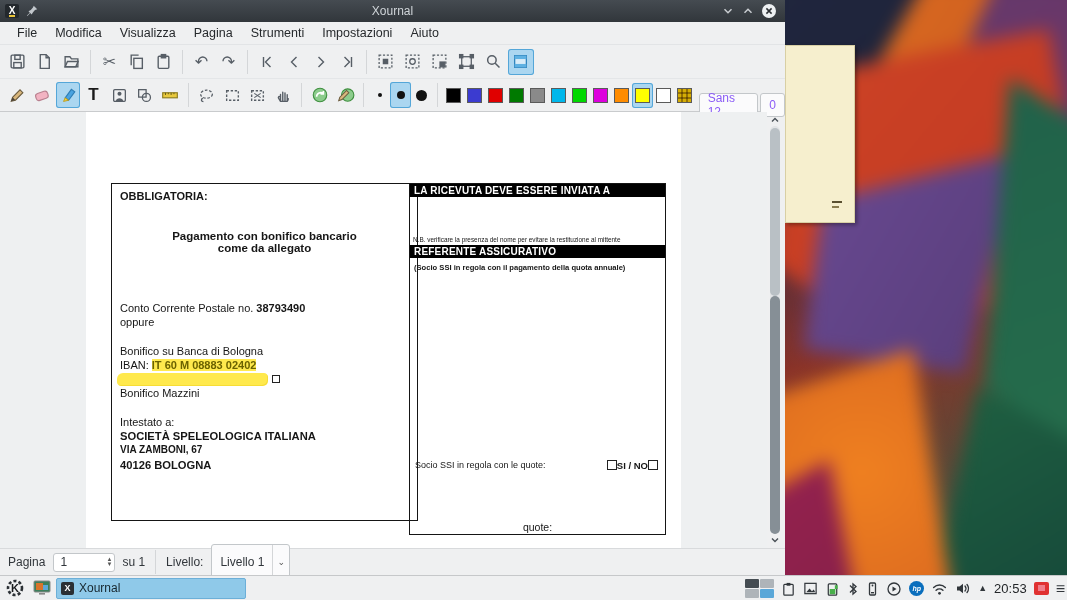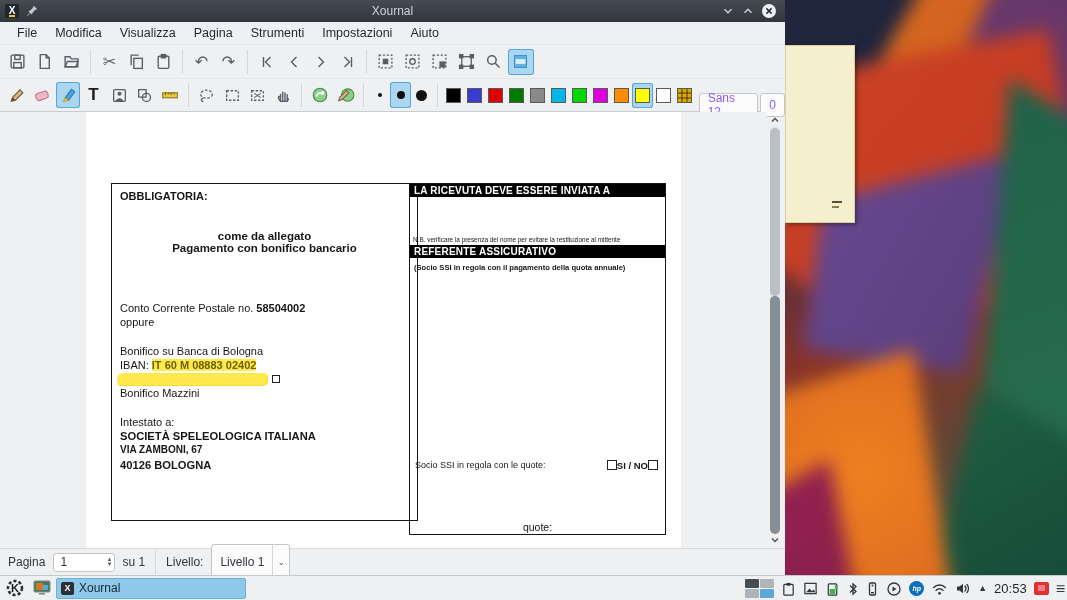--- a/index.html
+++ b/index.html
@@ -395,25 +395,25 @@
     <div class="chip-btn">Sans 12</div>
     <div class="chip-btn" style="margin-left:2px">0</div>
   </div>
 
   <div id="canvas">
     <div id="page">
 
       <div id="leftbox" class="docbox">
         <div class="t b" style="left:8px;top:6px;font-size:11px">OBBLIGATORIA:</div>
         <div class="t b" style="left:0;width:100%;top:46px;text-align:center;font-size:11.5px;white-space:normal">
+          <div>Pagamento con bonifico bancario</div>
           <div>come da allegato</div>
-          <div>Pagamento con bonifico bancario</div>
         </div>
         <div class="t" style="left:8px;top:118px;font-size:11px">
-          <span>Conto Corrente Postale no. </span><span class="b">58504002</span>
+          <span>Conto Corrente Postale no. </span><span class="b">38793490</span>
         </div>
         <div class="t" style="left:8px;top:132px;font-size:11px">oppure</div>
         <div class="t" style="left:8px;top:161px;font-size:11px">Bonifico su Banca di Bologna</div>
         <div class="t" style="left:8px;top:175px;font-size:11px">
           <span>IBAN: </span><span class="hl">IT 60 M 08883 02402</span>
         </div>
         <div id="hlBand"></div>
         <div id="hlCursor"></div>
         <div class="t" style="left:8px;top:203px;font-size:11px">Bonifico Mazzini</div>
         <div class="t" style="left:8px;top:232px;font-size:11px">Intestato a:</div>

